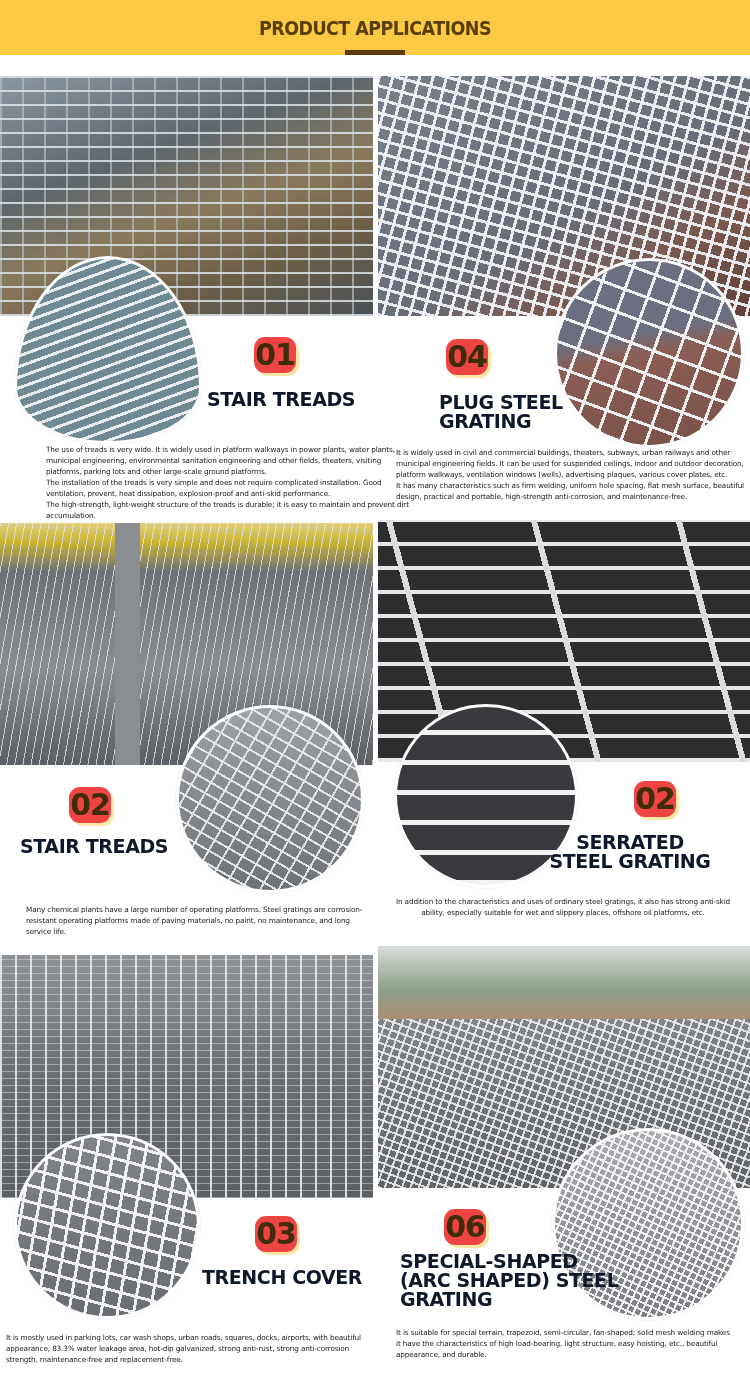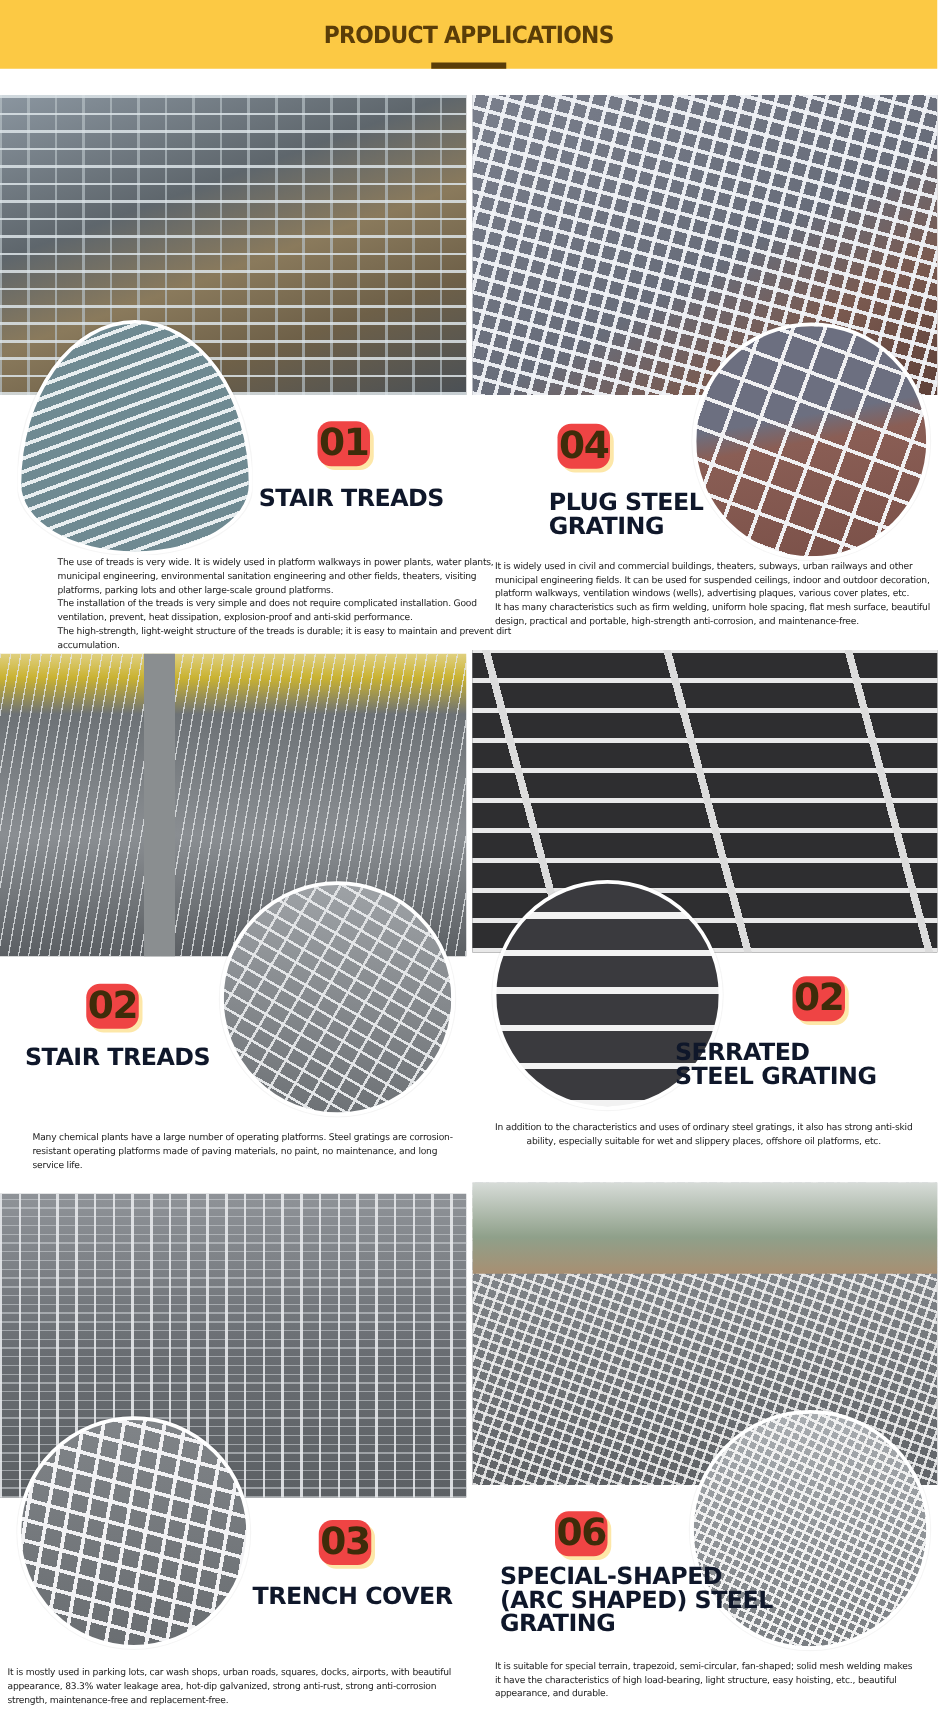--- a/index.html
+++ b/index.html
@@ -62,21 +62,21 @@
   .ctex-plug { background: repeating-linear-gradient(20deg, #f0f0f2 0 3px, transparent 3px 24px), repeating-linear-gradient(110deg, #f0f0f2 0 3px, transparent 3px 24px), linear-gradient(170deg, #6c6f80 0%, #6c6f80 40%, #8a5e55 50%, #7a5048 100%); }
   .ctex-stair2 { background: repeating-linear-gradient(30deg, #e4e6e8 0 2px, transparent 2px 12px), repeating-linear-gradient(120deg, #dfe1e3 0 2px, transparent 2px 16px), linear-gradient(180deg, #9ea2a6 0%, #6e7276 100%); }
   .ctex-serrated { background: repeating-linear-gradient(0deg, #f2f2f2 0 5px, #3a3a3e 5px 30px); }
   .ctex-trench { background: repeating-linear-gradient(15deg, #f2f2f4 0 3px, transparent 3px 16px), repeating-linear-gradient(100deg, #f2f2f4 0 3px, transparent 3px 16px), linear-gradient(180deg, #808488 0%, #6a6e72 100%); }
   .ctex-special { background: repeating-linear-gradient(25deg, #f0f0f0 0 2px, transparent 2px 7px), repeating-linear-gradient(115deg, #f0f0f0 0 2px, transparent 2px 7px), linear-gradient(180deg, #a8acb0 0%, #7a7e82 100%); }
 
   .badge { position: absolute; width: 42px; height: 36px; background: #ef4444; border-radius: 11px; box-shadow: 3px 3px 0 #fde7a8; text-align: center; }
   .badge span { display: block; font-family: "DejaVu Sans", sans-serif; font-weight: bold; font-size: 30px; line-height: 36px; color: #3e2c0a; letter-spacing: -1px; }
 
   .title { position: absolute; font-family: "DejaVu Sans", sans-serif; font-weight: bold; color: #0f172a; font-size: 19px; line-height: 19px; letter-spacing: -0.4px; }
-  .title.right { text-align: left; }
+  .title.right { text-align: center; }
 
   .desc { position: absolute; font-family: "DejaVu Sans", sans-serif; font-size: 7.3px; line-height: 11px; color: #222222; letter-spacing: -0.15px; }
   .desc.right { text-align: center; }
   .desc p { margin: 0; }
 </style>
 </head>
 <body>
 
 <div class="header">
   <div class="header-title">PRODUCT APPLICATIONS</div>

